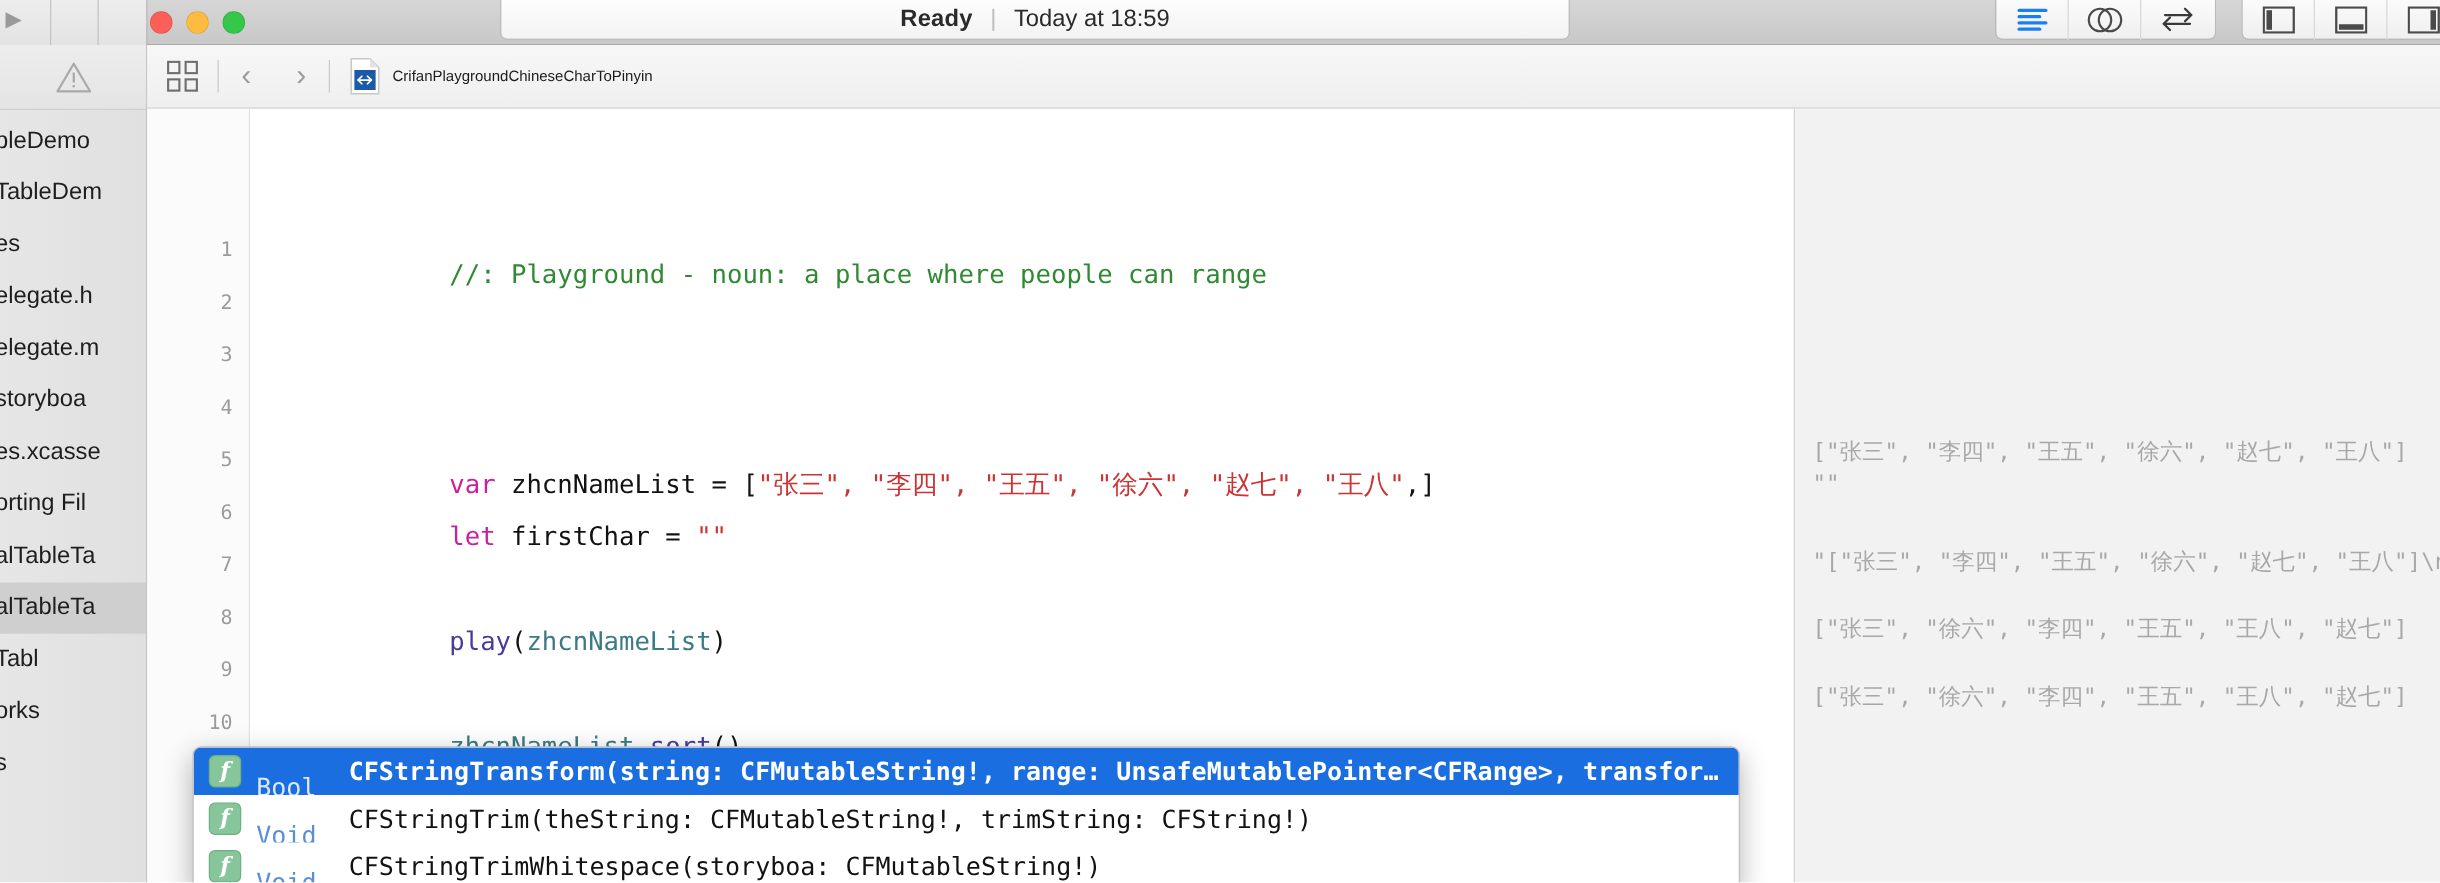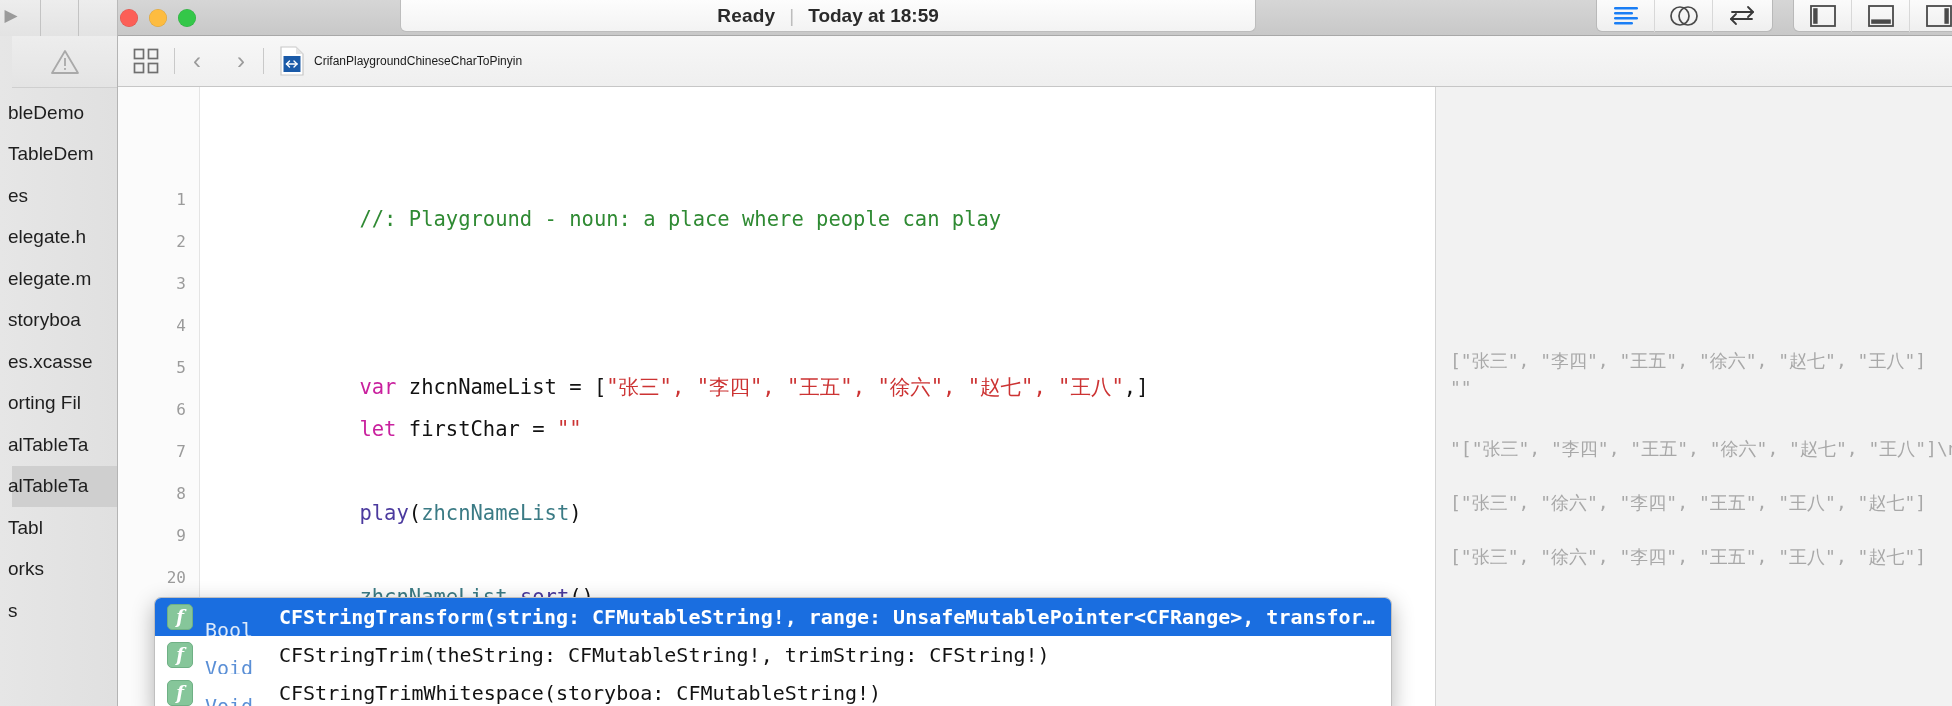--- a/index.html
+++ b/index.html
@@ -42,21 +42,21 @@
   .status-bar {
     position: absolute; left: 400px; top: 0px; width: 856px; height: 32px;
     background: linear-gradient(#fdfdfd, #f3f3f3);
     border: 1px solid #bdbdbd; border-top: none;
     border-radius: 0 0 6px 6px;
     display: flex; align-items: center; justify-content: center; gap: 14px;
     font-size: 19px; color: #2a2a2a;
   }
   .status-ready { font-weight: bold; letter-spacing: .2px; }
   .status-sep { color: #bdbdbd; font-weight: 300; }
-  .status-time { font-weight: 700; }
+  .status-time { font-weight: 400; }
 
   .tb-group {
     position: absolute; top: 0px; height: 32px;
     background: linear-gradient(#fbfbfb, #efefef);
     border: 1px solid #b9b9b9; border-top: none;
     border-radius: 0 0 6px 6px;
     display: flex; align-items: center;
   }
   .tb-btn {
     width: 58px; height: 32px; display: flex; align-items: center; justify-content: center;
@@ -65,21 +65,20 @@
   .tb-btn:last-child { border-right: none; }
   #tbg-editor { left: 1596px; width: 177px; }
   #tbg-layout { left: 1793px; width: 177px; }
 
   
   .navigator {
     position: absolute; left: 0; top: 36px; width: 118px; height: 670px;
     background: linear-gradient(90deg,#e6e6e6,#e0e0e0);
     border-right: 1px solid #b4b4b4;
     overflow: hidden;
-    padding-left: 12px;
   }
   .nav-warnbar {
     height: 52px; border-bottom: 1px solid #cfcfcf;
     display: flex; align-items: center; justify-content: center;
     background: linear-gradient(#ededed,#e4e4e4);
   }
   .nav-list { padding-top: 4px; }
   .nav-row {
     height: 41.5px; display: flex; align-items: center;
     padding-left: 0px; font-size: 19px; color: #1e1e1e;
@@ -336,30 +335,30 @@
       <div class="gutter" id="gutter">
           <div class="gutter-num" style="top: 103px;">1</div>
           <div class="gutter-num" style="top: 145px;">2</div>
           <div class="gutter-num" style="top: 187px;">3</div>
           <div class="gutter-num" style="top: 229px;">4</div>
           <div class="gutter-num" style="top: 271px;">5</div>
           <div class="gutter-num" style="top: 313px;">6</div>
           <div class="gutter-num" style="top: 355px;">7</div>
           <div class="gutter-num" style="top: 397px;">8</div>
           <div class="gutter-num" style="top: 439px;">9</div>
-          <div class="gutter-num" style="top: 481px;">20</div>
+          <div class="gutter-num" style="top: 481px;">10</div>
           <div class="gutter-num" style="top: 523px;">11</div>
           <div class="gutter-num" style="top: 565px;">12</div>
           <div class="gutter-num" style="top: 607px;">13</div>
         </div>
 
       <div class="code-lines">
 
         <div class="cline" style="top:101px;">
-          <span class="tok-comment">//: Playground - noun: a place where people can play</span>
+          <span class="tok-comment">//: Playground - noun: a place where people can range</span>
         </div>
 
 
         <div class="cline" style="top:269px;">
           <span class="tok-kw">var</span><span class="tok-plain"> zhcnNameList </span><span class="tok-plain">= [</span><span class="tok-str">"张三", "李四", "王五", "徐六", "赵七", "王八"</span><span class="tok-plain">,]</span>
         </div>
 
         <div class="cline" style="top:311px;">
           <span class="tok-kw">let</span><span class="tok-plain"> firstChar </span><span class="tok-plain">= </span><span class="tok-str">""</span>
         </div>

